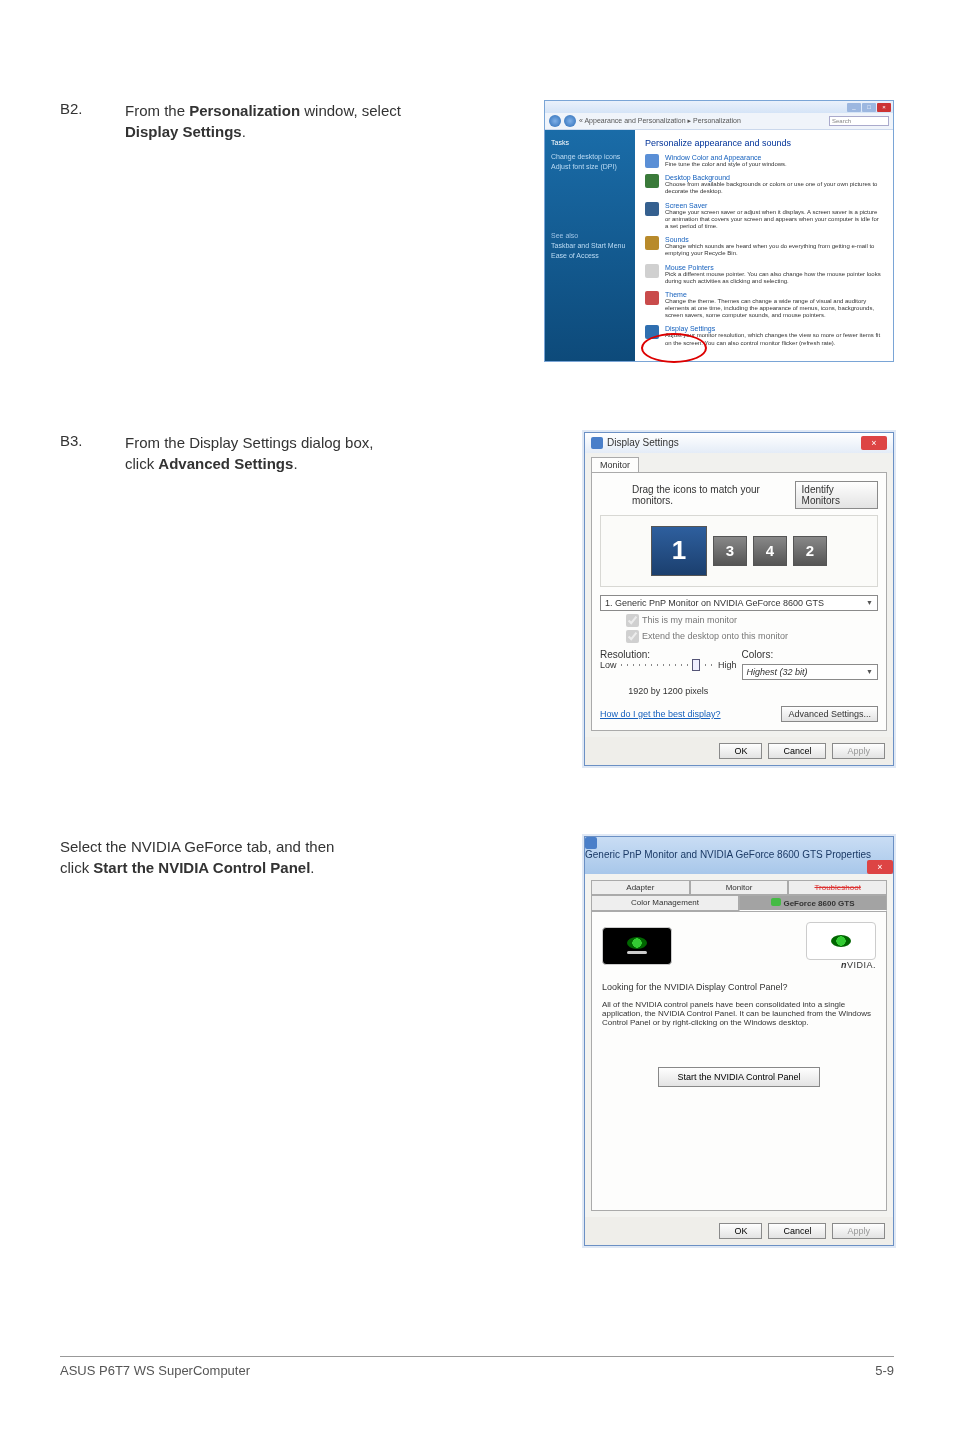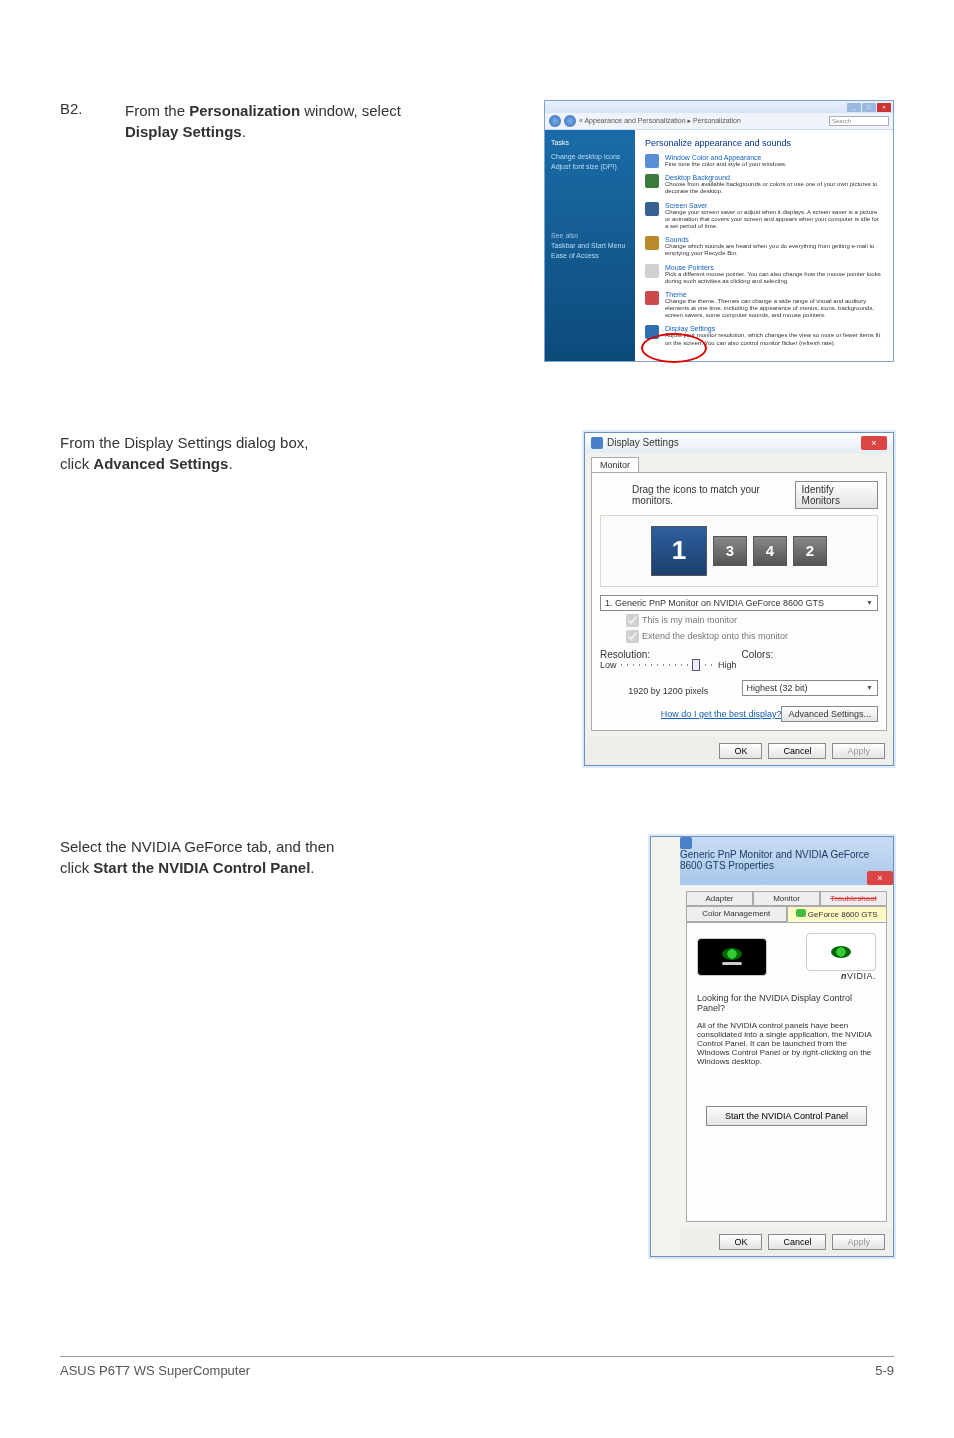--- a/index.html
+++ b/index.html
@@ -100,26 +100,26 @@
   .slider{display:flex;align-items:center;gap:4px;font-size:9px;}
   .slider .track{flex:1;height:2px;background:repeating-linear-gradient(90deg,#888 0 1px,transparent 1px 6px);position:relative;}
   .slider .thumb{position:absolute;right:14px;top:-5px;width:8px;height:12px;background:#eef;border:1px solid #557;}
   .reslabel{font-size:9px;text-align:center;margin-top:16px;}
   .linka{color:#1560bd;font-size:9px;text-decoration:underline;}
   .advbtn{border:1px solid #888;background:linear-gradient(#fefefe,#e3e3e3);padding:2px 6px;font-size:9px;}
   .dlg-foot{display:flex;justify-content:flex-end;gap:6px;padding:6px 8px;background:#efeeea;}
   .dlg-foot button{border:1px solid #8a8a8a;background:linear-gradient(#fefefe,#e3e3e3);padding:2px 14px;font-size:9px;}
 
   
-  .props{border:1px solid #6b90c4;background:#f3f3f0;width:244px;margin-left:auto;font-size:10px;box-shadow:0 0 0 2px #dfe8f5;padding-left:29px;}
+  .props{border:1px solid #6b90c4;background:#f3f3f0;width:310px;margin-left:auto;font-size:10px;box-shadow:0 0 0 2px #dfe8f5;}
   .props .dlg-title{background:linear-gradient(#c9ddf4,#a8c7ea);color:#1b3a66;}
   .props .tabs2{padding:6px 6px 0 6px;}
   .tabs2 .trow{display:flex;}
   .tabs2 .t{flex:1;border:1px solid #aaa;padding:2px 4px;font-size:8px;text-align:center;background:#eee;}
-  .tabs2 .t.active{background:#fef9c3;border-bottom-color:#fdfdfc;font-weight:normal;}
+  .tabs2 .t.active{background:#a3a3a3;border-bottom-color:#fdfdfc;font-weight:bold;}
   .tabs2 .t.red{color:#d33;text-decoration:line-through;}
   .props .panel2{border:1px solid #aaa;margin:0 6px 6px 6px;padding:10px;background:#fdfdfc;min-height:300px;position:relative;}
   .badgerow{display:flex;justify-content:space-between;align-items:center;margin-bottom:12px;}
   .badge{width:70px;height:38px;border:1px solid #ccc;border-radius:4px;background:#000;display:flex;flex-direction:column;align-items:center;justify-content:center;gap:2px;}
   .badge .eye{width:20px;height:12px;border-radius:50%;background:radial-gradient(circle,#3c3 40%,#060 41%);}
   .badge.nv{background:#fff;}
   .badge.nv .eye{background:radial-gradient(circle,#3c3 40%,#060 41%);}
   .nvtxt{font-size:9px;color:#333;letter-spacing:0.5px;}
   .nvtxt i{font-style:italic;font-weight:bold;}
   .ptxt{font-size:9px;color:#333;margin-bottom:8px;}
@@ -220,20 +220,21 @@
                 </div>
               </div>
             <div class="circle-mark" style="left:6px;bottom:-2px;"></div>
           </div>
         </div>
       </div>
     </div>
   </div>
 
   <div class="step">
+    <div class="step-label">B3.</div>
     <div class="step-text">
       <span>From the Display Settings dialog box, click </span><b>Advanced Settings</b><span>.</span>
     </div>
     <div class="step-image">
       <div class="dialog">
         <div class="dlg-title">
           <div class="dlg-icon"></div>
           <span>Display Settings</span>
           <div class="dlg-close">×</div>
         </div>
@@ -262,27 +263,27 @@
                 <span>Low</span>
                 <div class="track">
                     <div class="thumb"></div>
                   </div>
                 <span>High</span>
               </div>
               <div class="reslabel">1920 by 1200 pixels</div>
             </div>
             <div>
               <div>Colors:</div>
-              <div class="combo" style="margin-top:20px;">
+              <div class="combo" style="margin-top:4px;font-style:italic;">
                 <span>Highest (32 bit)</span>
                   <span class="arrow">▼</span>
               </div>
             </div>
           </div>
-          <div style="display:flex;justify-content:flex-end;align-items:center;margin-top:10px;margin-left:30px;">
+          <div style="display:flex;justify-content:space-between;align-items:center;margin-top:10px;">
             <span class="linka">How do I get the best display?</span>
             <span class="advbtn">Advanced Settings...</span>
           </div>
         </div>
         <div class="dlg-foot">
           <button>OK</button>
           <button>Cancel</button>
           <button disabled="" style="color:#999">Apply</button>
         </div>
       </div>

